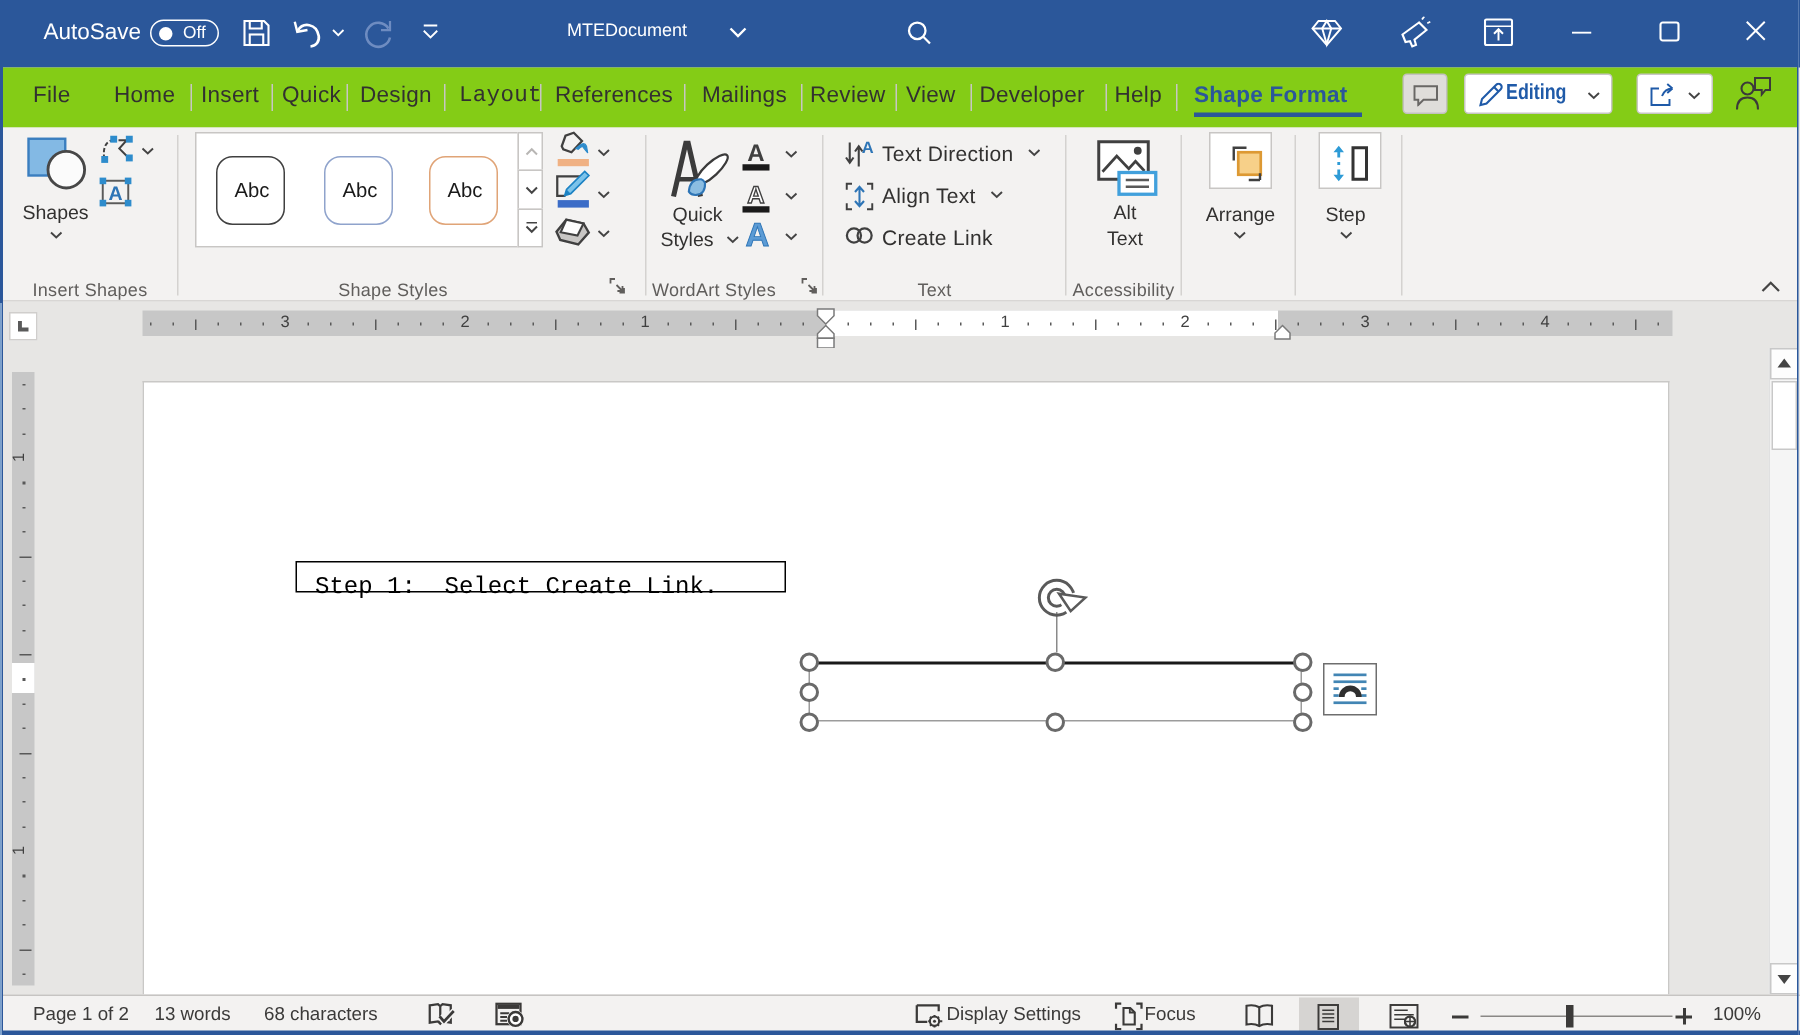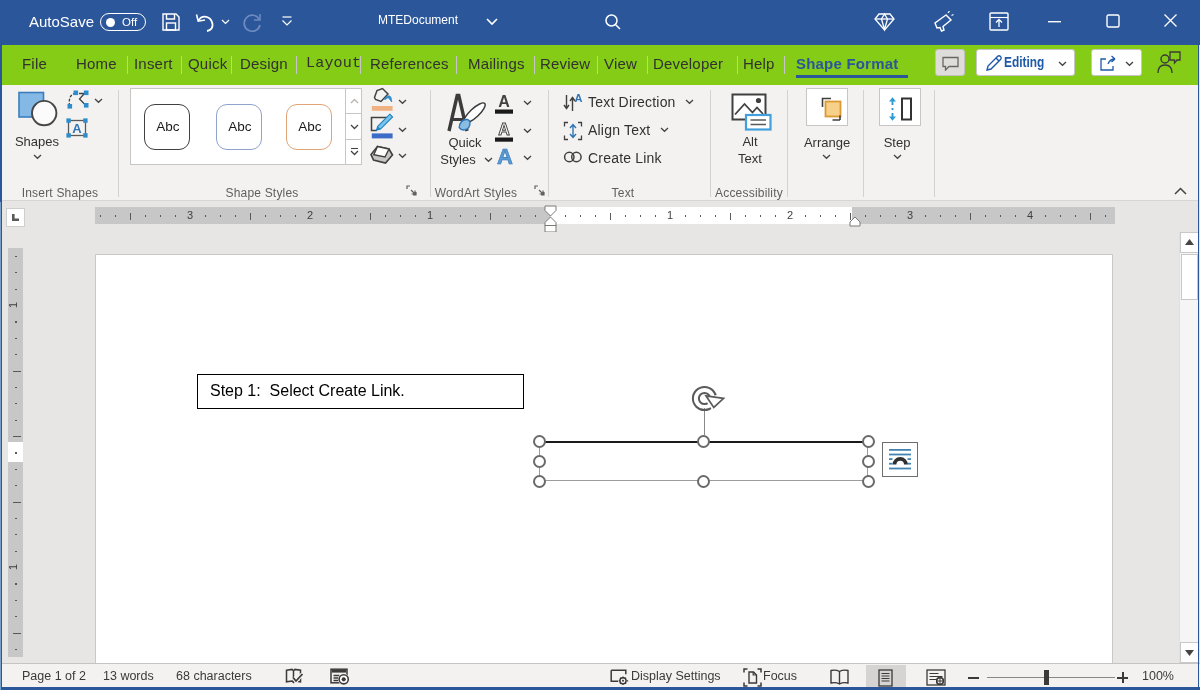--- a/index.html
+++ b/index.html
@@ -34,21 +34,21 @@
 
 #docarea { position:absolute; left:2px; top:232px; width:1196px; height:431px; background:#e7e6e4; overflow:hidden; }
 #page { position:absolute; left:93px; top:22px; width:1018px; height:420px; background:#fff; border:1px solid #c9c8c6; border-bottom:none; }
 #vruler { position:absolute; left:6px; top:16px; width:15px; height:409px; background:#c7c7c7; }
 #vruler .white { position:absolute; left:0; top:194px; width:15px; height:20px; background:#fff; }
 .vnum { position:absolute; left:2px; font-size:11px; color:#404040; transform:rotate(-90deg); }
 #vscroll { position:absolute; left:1177px; top:0; width:19px; height:431px; background:#f5f5f5; border-left:1px solid #e0e0e0; }
 .sbtn { position:absolute; left:0; width:19px; height:21px; background:#fdfdfd; border:1px solid #c8c8c8; }
 #vthumb { position:absolute; left:1px; top:22px; width:17px; height:46px; background:#fff; border:1px solid #c8c8c8; }
 
-#tb1 { position:absolute; left:195px; top:142px; width:327px; height:35px; border:1px solid #000; }
+#tb1 { position:absolute; left:195px; top:142px; width:327px; height:21px; border:1px solid #000;font-family:Liberation Mono, monospace; }
 #tb1 span { position:absolute; left:12px; top:7px; font-size:16px; color:#000; }
 #tb2 { position:absolute; left:537px; top:209px; width:329px; height:40px; }
 #tb2 .topline { position:absolute; left:0; top:0; width:329px; height:2px; background:#1a1a1a; }
 #tb2 .bline  { position:absolute; left:0; bottom:0; width:329px; height:1px; background:#9c9c9c; }
 #tb2 .lline  { position:absolute; left:0; top:0; width:1px; height:40px; background:#9c9c9c; }
 #tb2 .rline  { position:absolute; right:0; top:0; width:1px; height:40px; background:#9c9c9c; }
 .handle { position:absolute; width:13px; height:13px; background:#fff; border:2.4px solid #6a6a6a; border-radius:50%; }
 
 #statusbar { position:absolute; left:0; top:663px; width:1200px; height:27px; background:#f3f2f1; border-top:1px solid #c6c4c2; }
 #statusbar .s { position:absolute; top:5px; font-size:12.5px; color:#3b3a39; }

